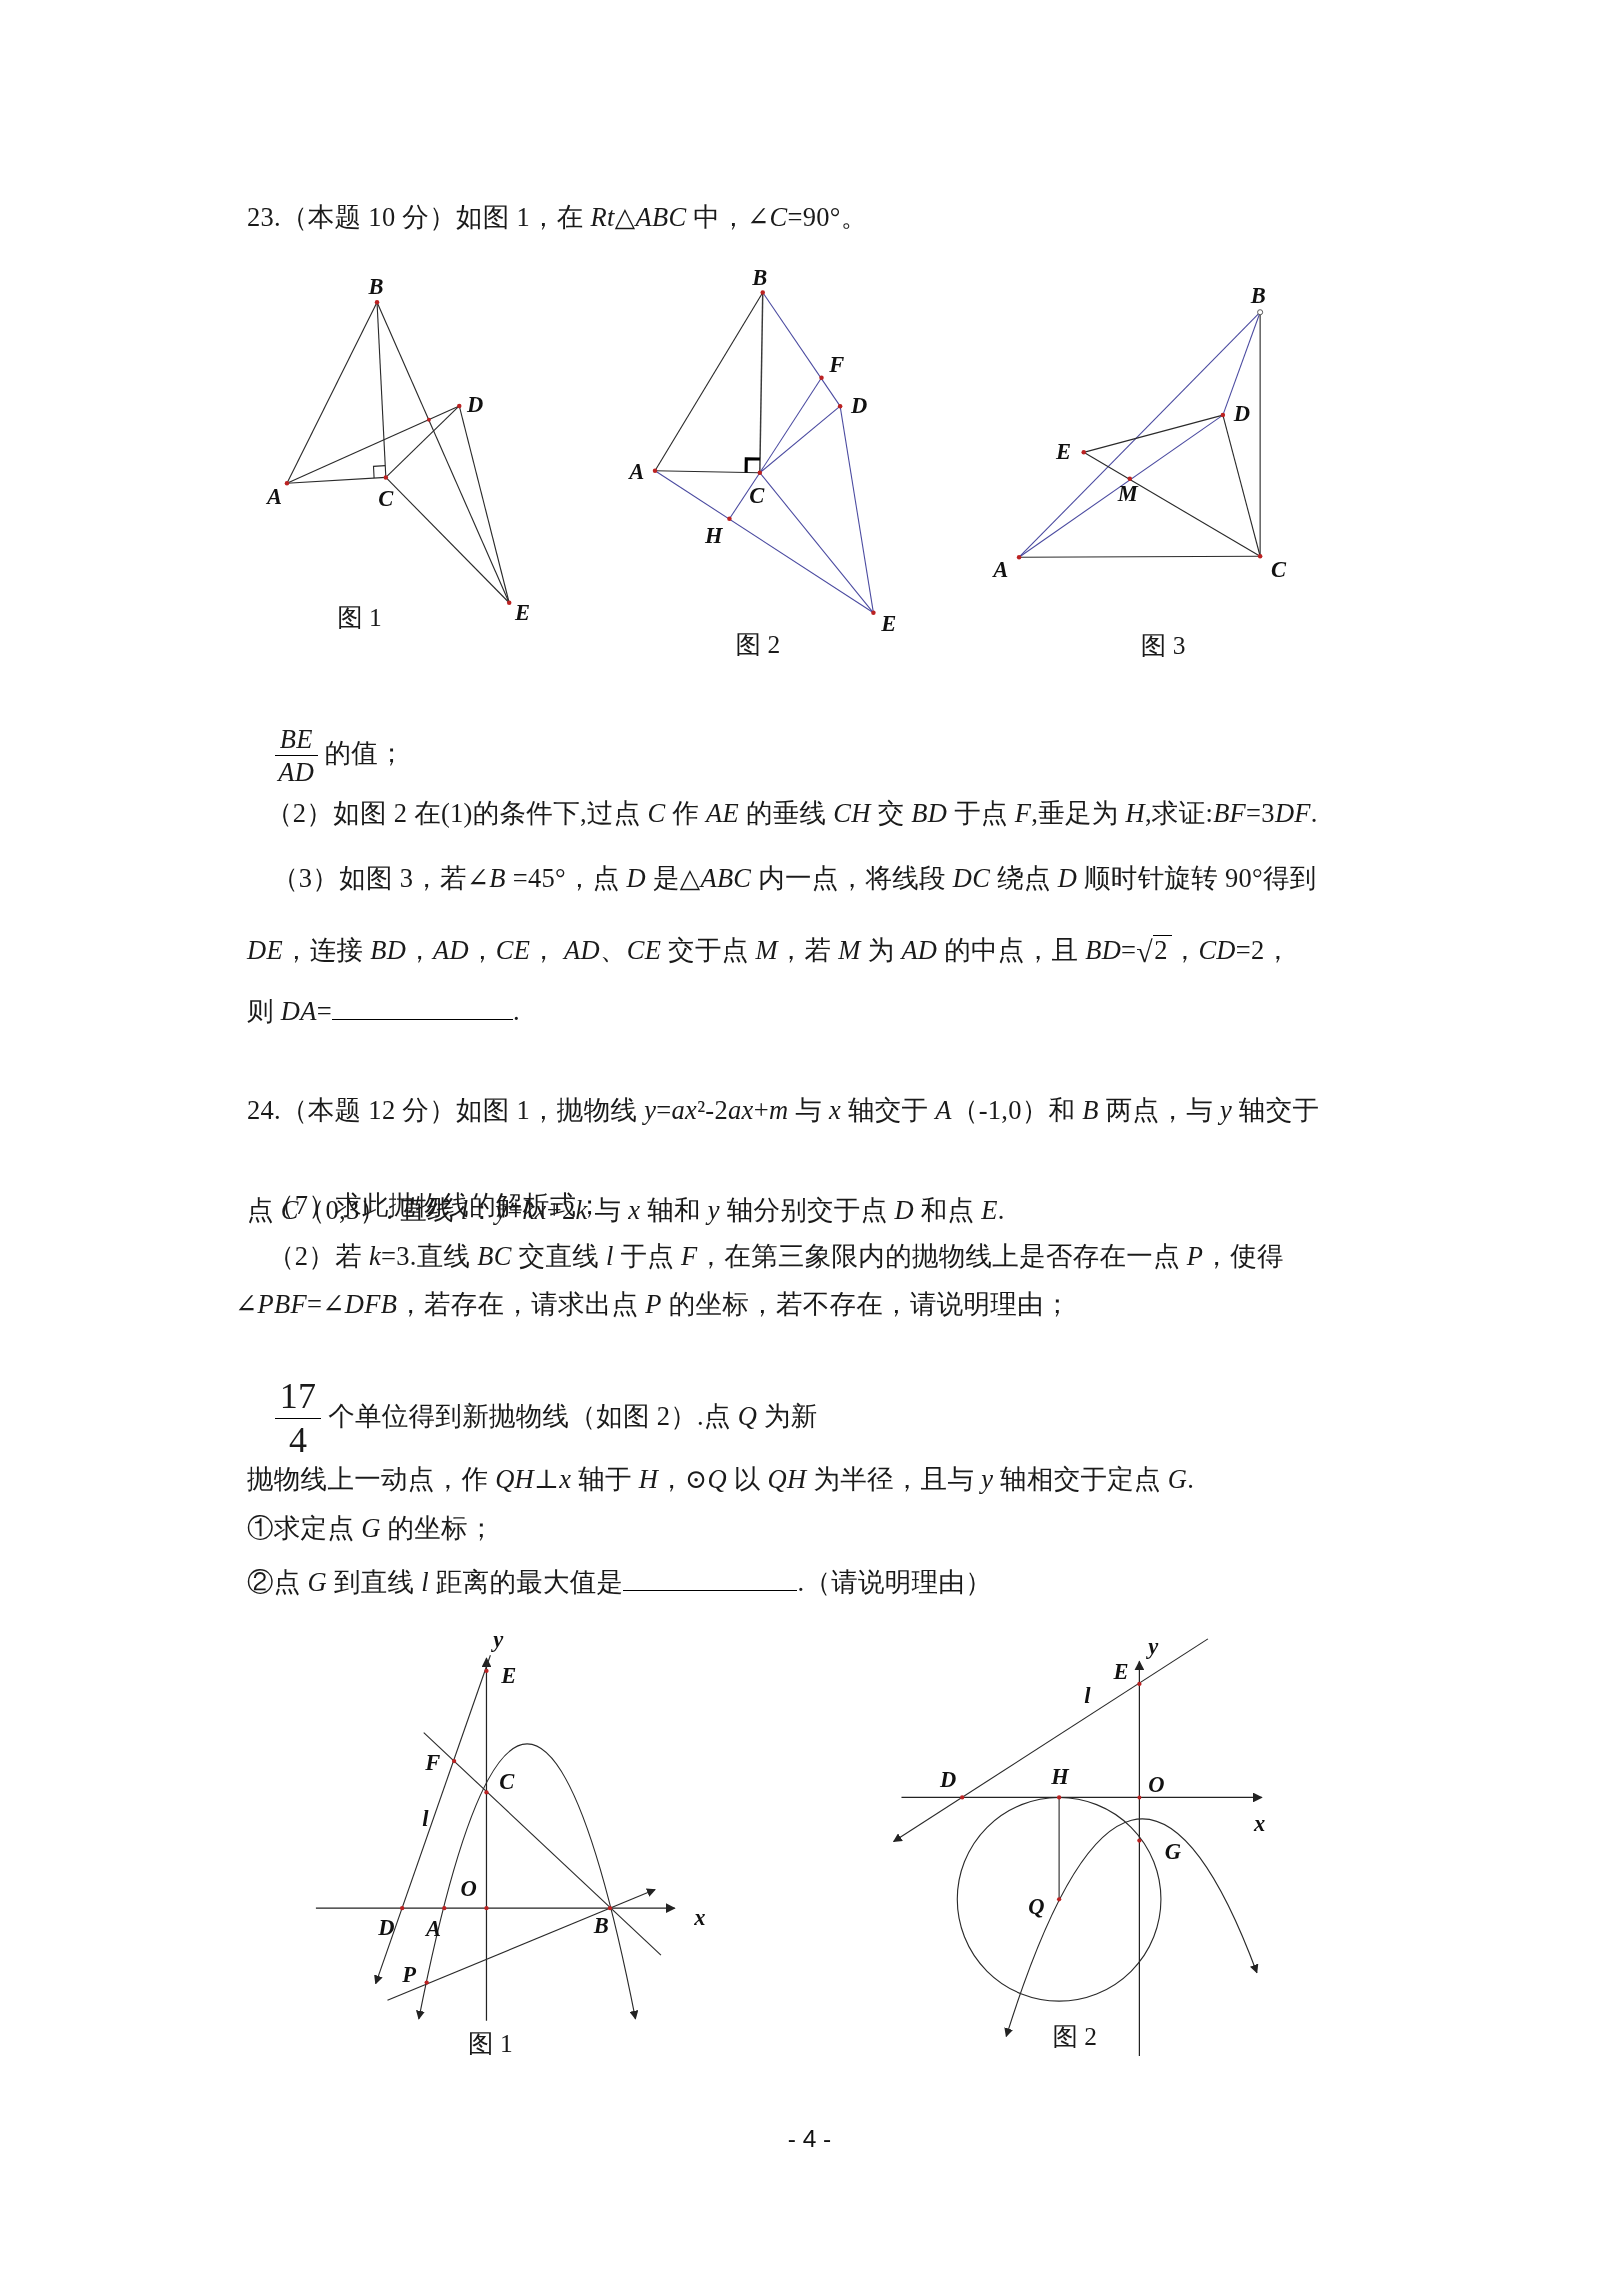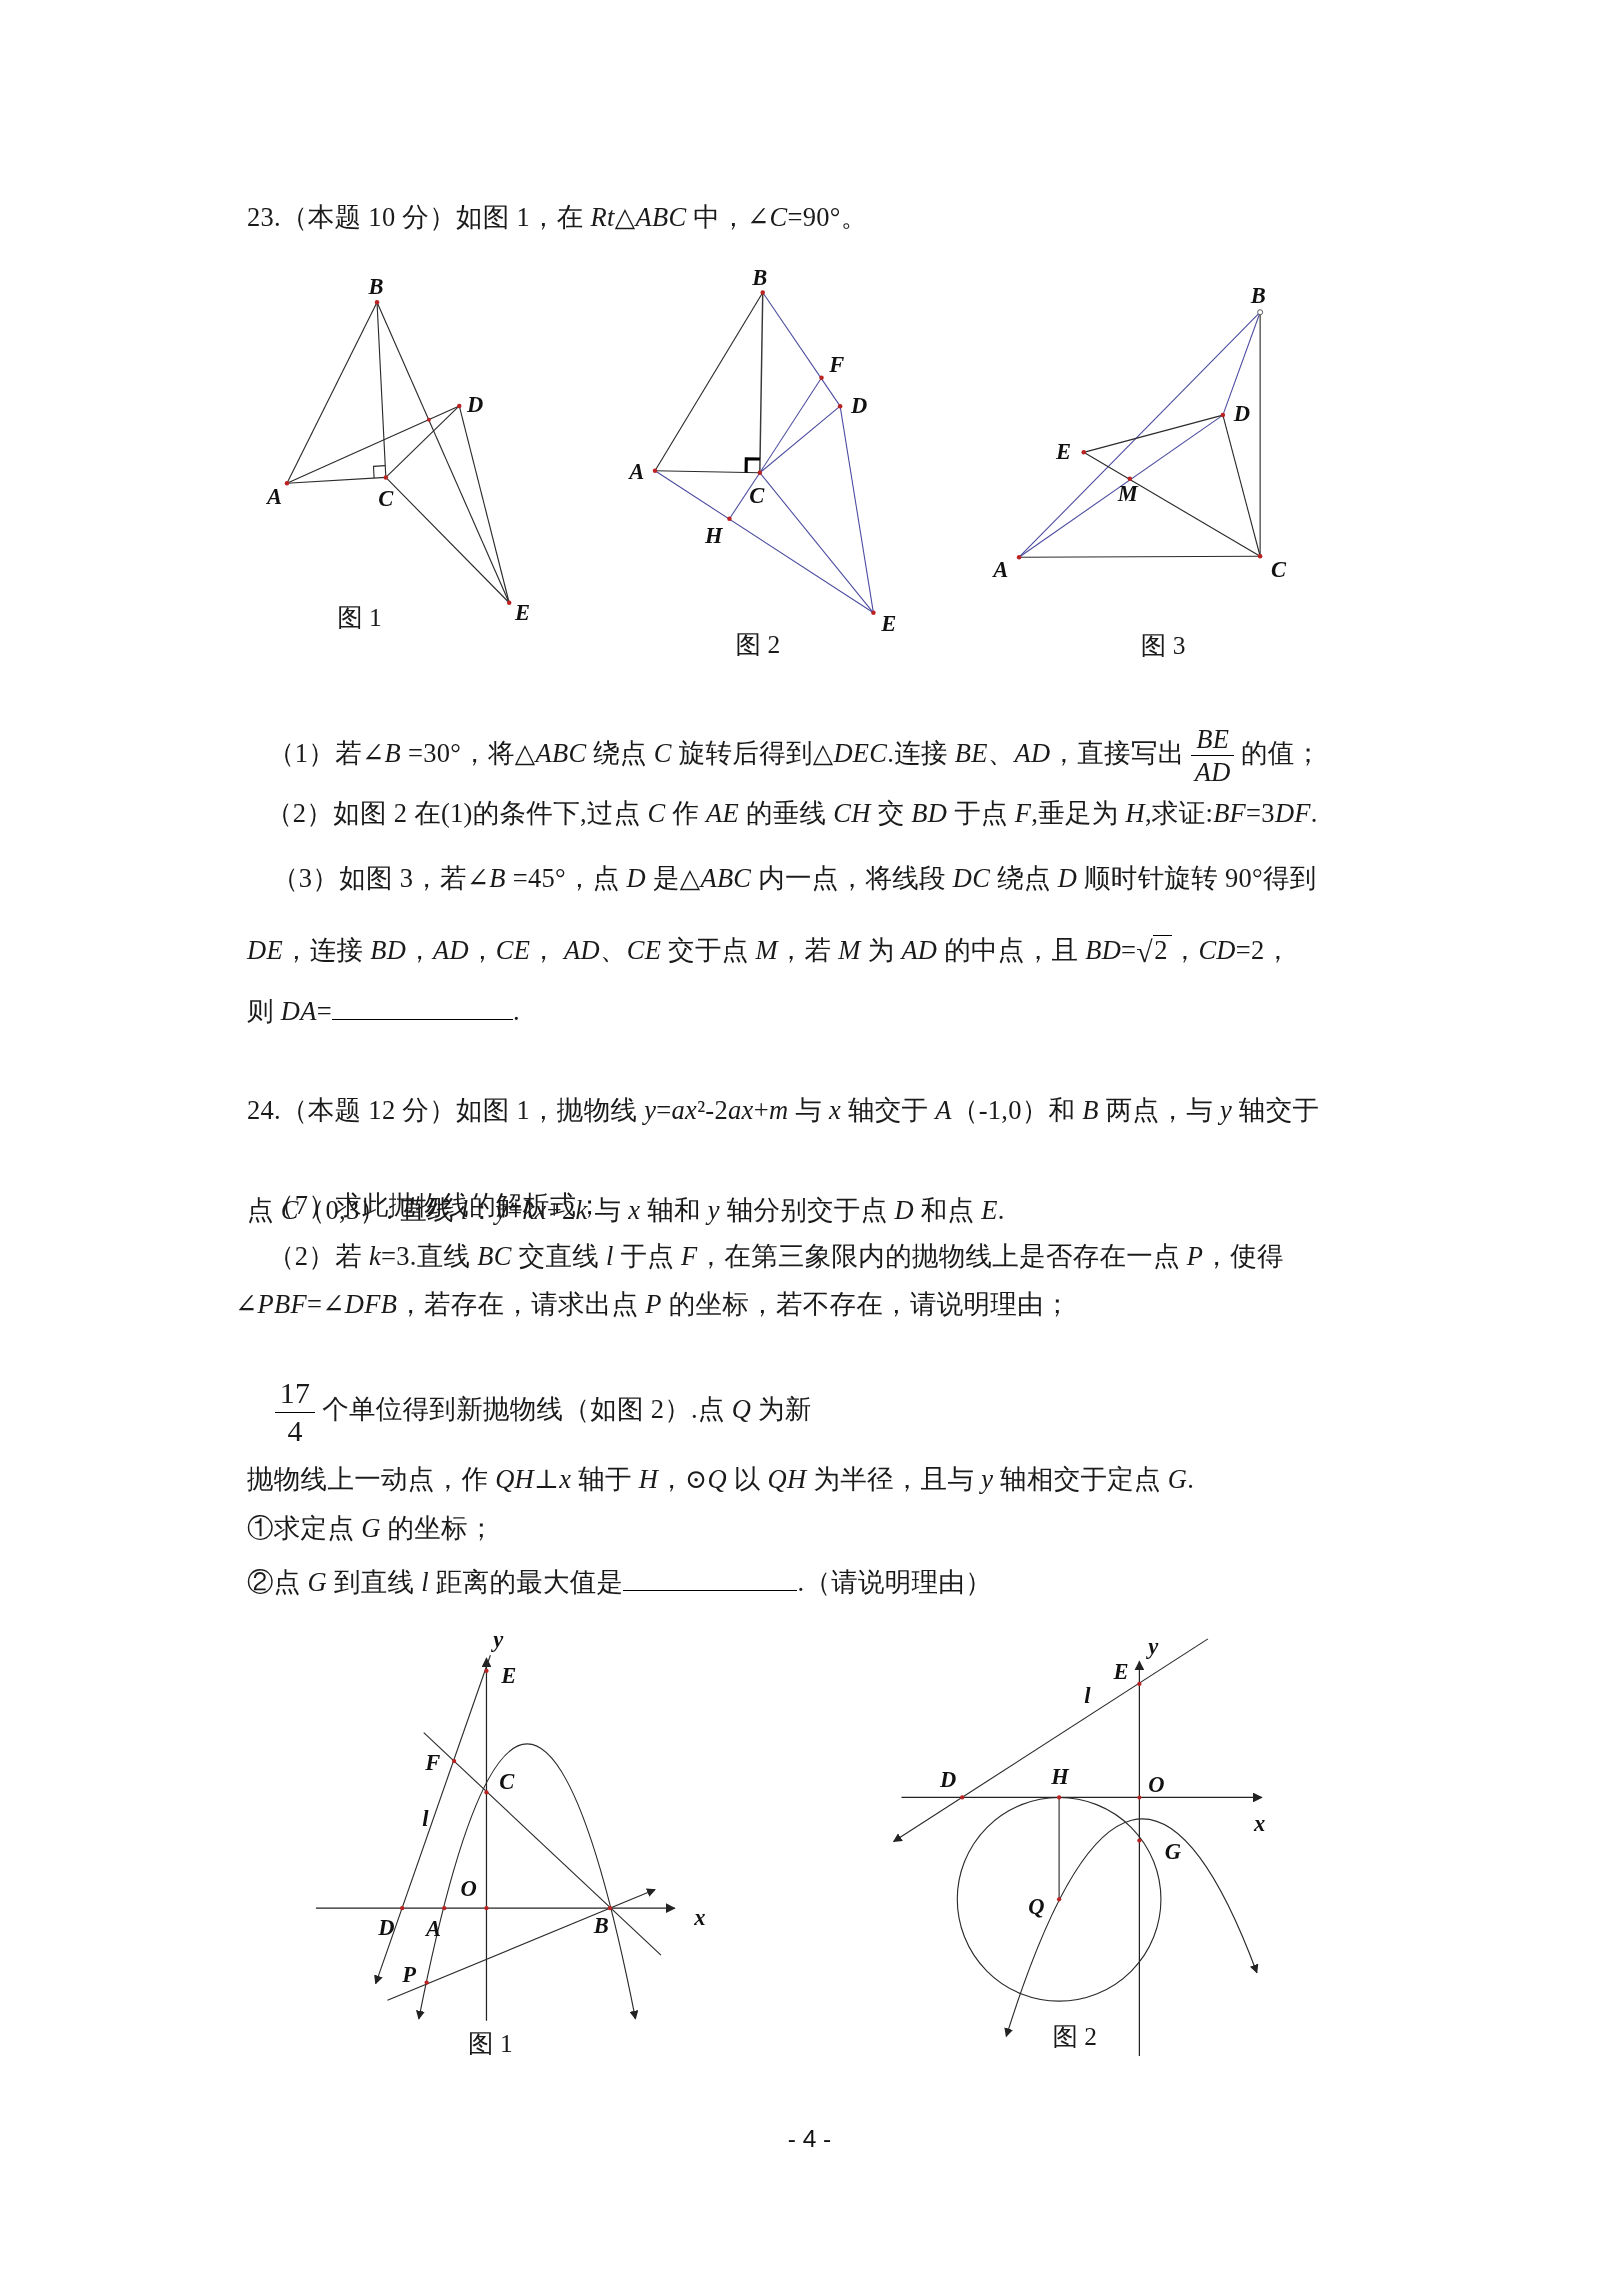--- a/index.html
+++ b/index.html
@@ -10,21 +10,21 @@
   .line{
     position:absolute;white-space:nowrap;font-size:26.5px;line-height:35px;
     letter-spacing:0.3px;
   }
   .line i{font-style:italic;}
   
   .frac{display:inline-block;vertical-align:middle;text-align:center;margin:0 6.9px;line-height:1.15;}
   .frac .num{display:block;border-bottom:1.6px solid #000;padding:0 4.9px 1px 4.9px;}
   .frac .den{display:block;padding-top:1px;}
   .frac.ital .num,.frac.ital .den{font-style:italic;}
-  .frac.big{font-size:30px;}
+  .frac.big{font-size:36px;}
   
   .sqrt{display:inline-block;white-space:nowrap;}
   .sqrt .rad{font-size:30px;vertical-align:-2.9px;}
   .sqrt .arg{border-top:1.7px solid #000;padding:0 3.9px 0 1px;display:inline-block;line-height:1.1;}
   
   .blank{display:inline-block;border-bottom:1.6px solid #000;height:25.5px;vertical-align:baseline;}
   
   svg{position:absolute;overflow:visible;}
   svg .lab{font-family:"Liberation Serif","DejaVu Serif",serif;font-style:italic;font-weight:bold;
            font-size:23px;fill:#111;}
@@ -35,21 +35,21 @@
   svg .dot{fill:#bb2222;stroke:none;}
   .pagenum{position:absolute;left:0;width:1619px;text-align:center;top:2125px;
     font-family:"Liberation Sans","DejaVu Sans",sans-serif;font-size:24.5px;color:#111;}
 </style>
 </head>
 <body>
 
 <div class="line" style="left:247px;top:200px">23.（本题 10 分）如图 1，在 <i>Rt</i>△<i>ABC</i> 中，∠<i>C</i>=90°。</div>
 
 <div class="line" style="left:268px;top:724px">
-  <span>（1）若∠<i>B</i> =30°，将△<i>ABC</i> 绕点 <i>C</i> 旋转后得到△<i>DEC</i>.连接 <i>BE</i>、<i>AD</i>，直接写出</span><span class="frac ital"><span class="num">BE</span><span class="den">AD</span></span><span>的值；</span>
+  <span class="frac ital"><span class="num">BE</span><span class="den">AD</span></span><span>的值；</span>
 </div>
 
 <div class="line" style="left:266px;top:796px">（2）如图 2 在(1)的条件下,过点 <i>C</i> 作 <i>AE</i> 的垂线 <i>CH</i> 交 <i>BD</i> 于点 <i>F</i>,垂足为 <i>H</i>,求证:<i>BF</i>=3<i>DF</i>.</div>
 <div class="line" style="left:272px;top:861px">（3）如图 3，若∠<i>B</i> =45°，点 <i>D</i> 是△<i>ABC</i> 内一点，将线段 <i>DC</i> 绕点 <i>D</i> 顺时针旋转 90°得到</div>
 
 <div class="line" style="left:247px;top:933px">
   <span><i>DE</i>，连接 <i>BD</i>，<i>AD</i>，<i>CE</i>， <i>AD</i>、<i>CE</i> 交于点 <i>M</i>，若 <i>M</i> 为 <i>AD</i> 的中点，且 <i>BD</i>=</span><span class="sqrt"><span class="rad">√</span><span class="arg">2</span></span><span>，<i>CD</i>=2，</span>
 </div>
 
 <div class="line" style="left:247px;top:993px">

